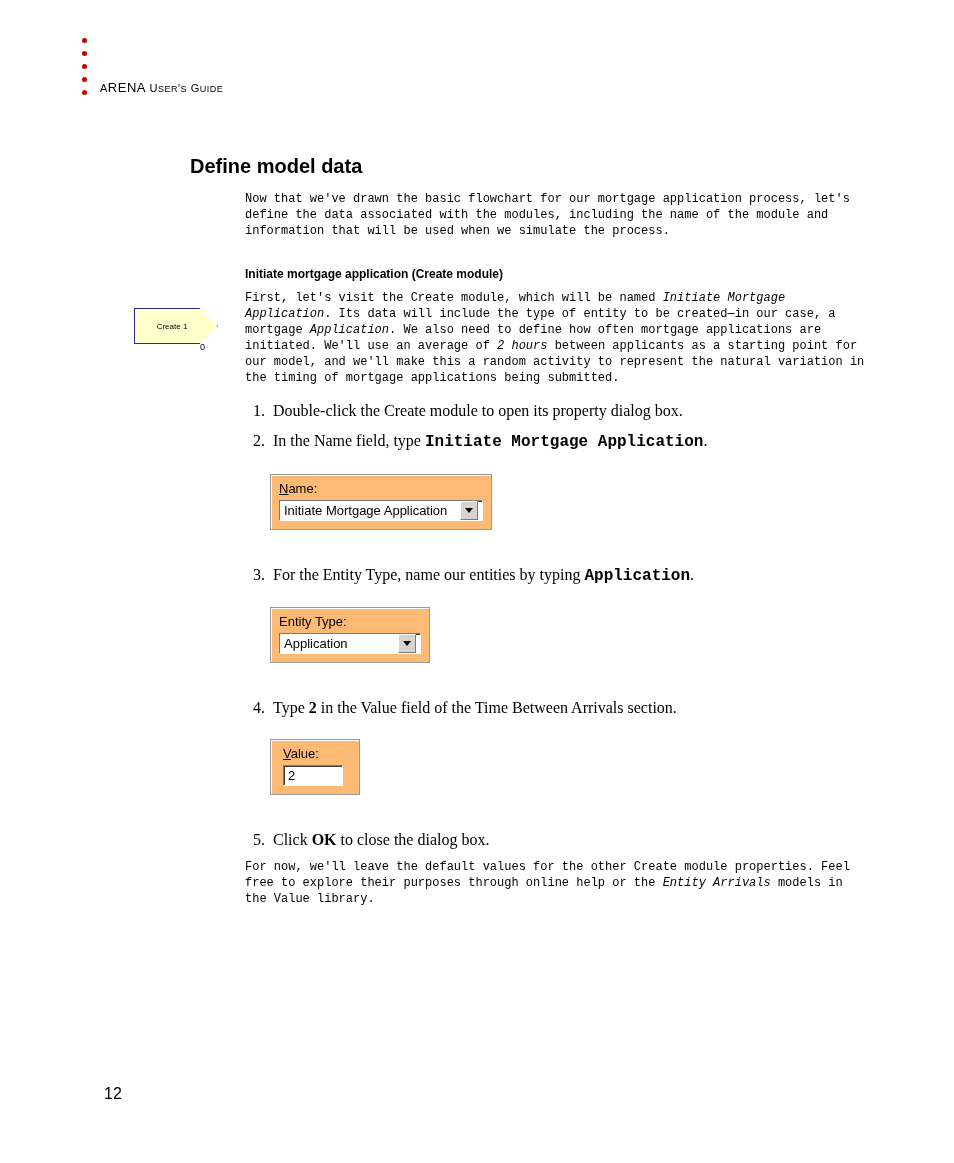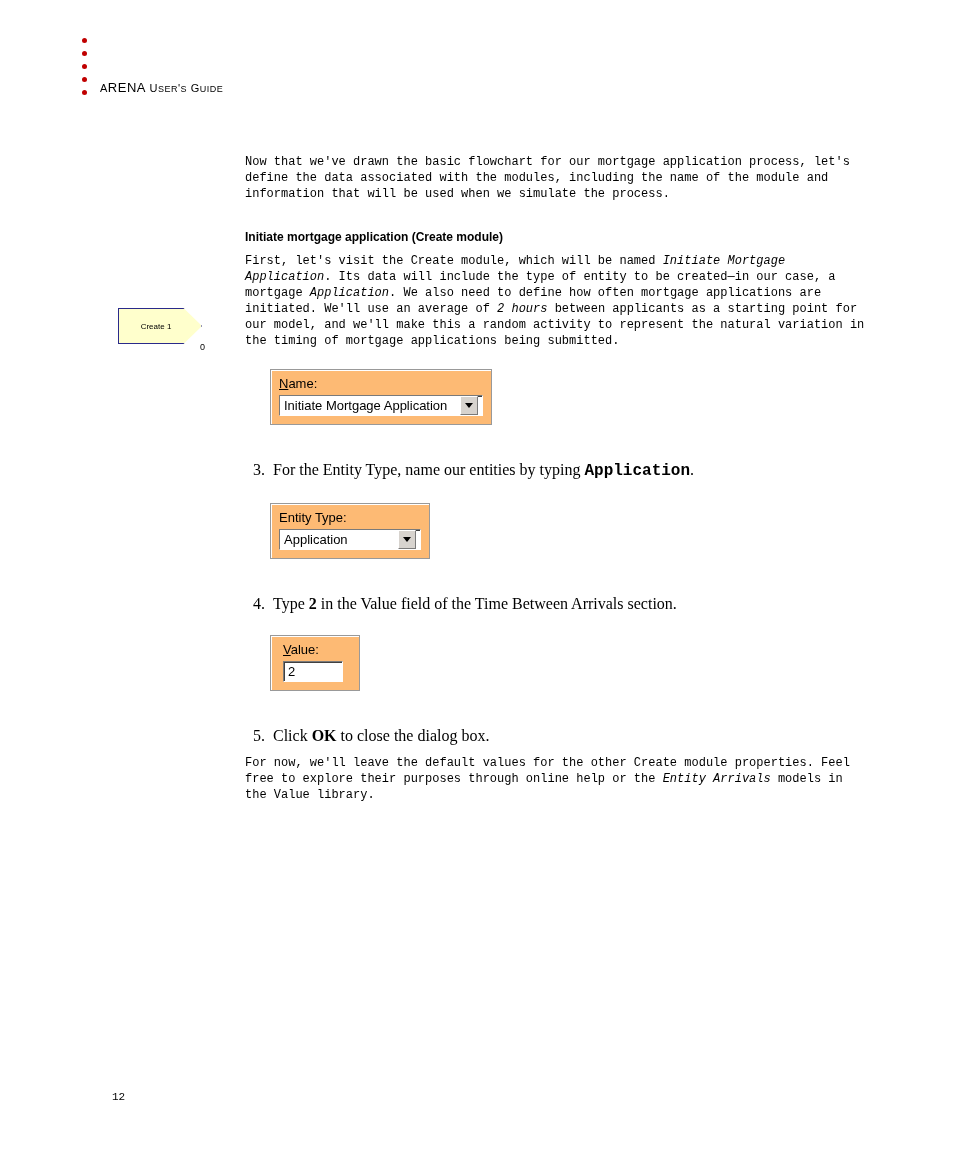--- a/index.html
+++ b/index.html
@@ -69,21 +69,21 @@
     line-height: 1.35;
   }
   ol.steps li { margin-bottom: 8px; padding-left: 4px; }
   .mono { font-family: "Courier New", Courier, monospace; font-weight: bold; }
   .bold { font-weight: bold; }
   .ital { font-style: italic; }
 
   
   .margin-icon {
     position: absolute;
-    left: 118px;
+    left: 134px;
     top: 308px;
   }
   .create-shape {
     width: 84px;
     height: 36px;
     background: #ffffcc;
     border: 1px solid #2a2a8a;
     position: relative;
     clip-path: polygon(0 0, 78% 0, 100% 50%, 78% 100%, 0 100%);
     display: flex;
@@ -162,24 +162,24 @@
     border-right-color: #fff;
     border-bottom-color: #fff;
     box-shadow: inset 1px 1px 0 #404040;
     padding: 2px 4px;
     background: #fff;
     width: 60px;
   }
 
   .page-num {
     position: absolute;
-    left: 112px;
+    left: 104px;
     bottom: 60px;
-    font-family: Liberation Mono, monospace;
-    font-size: 11px;
+    font-family: Liberation Sans, sans-serif;
+    font-size: 16px;
   }
 </style>
 </head>
 <body>
 
 <div class="bullet-column">
   <div class="bullet"></div>
   <div class="bullet"></div>
   <div class="bullet"></div>
   <div class="bullet"></div>
@@ -193,29 +193,36 @@
 
 <div class="margin-icon">
   <div class="create-shape">
     <span class="create-label">Create 1</span>
   </div>
 </div>
 <div class="create-count">0</div>
 
 <div class="content">
 
+  <h2 class="h1">Define model data</h2>
 
   <p class="body-p">Now that we've drawn the basic flowchart for our mortgage application process, let's define the data associated with the modules, including the name of the module and information that will be used when we simulate the process.</p>
 
   <h3 class="h2">Initiate mortgage application (Create module)</h3>
 
   <p class="body-p">
     <span>First, let's visit the Create module, which will be named </span><span class="ital">Initiate Mortgage Application</span><span>. Its data will include the type of entity to be created—in our case, a mortgage </span><span class="ital">Application</span><span>. We also need to define how often mortgage applications are initiated. We'll use an average of </span><span class="ital">2 hours</span><span> between applicants as a starting point for our model, and we'll make this a random activity to represent the natural variation in the timing of mortgage applications being submitted.</span>
   </p>
 
+  <ol class="steps">
+    <li><span>Double-click the Create module to open its property dialog box.</span></li>
+    <li>
+      <span>In the Name field, type </span><span class="mono">Initiate Mortgage Application</span><span>.</span>
+    </li>
+  </ol>
 
   
   <div class="field-block" style="width:222px;">
     <span class="field-label"><span class="ul">N</span><span>ame:</span></span>
     <div class="combo">
       <input class="combo-input" style="width: 180px;" value="Initiate Mortgage Application">
       <div class="combo-btn">
           <div class="tri"></div>
         </div>
     </div>

